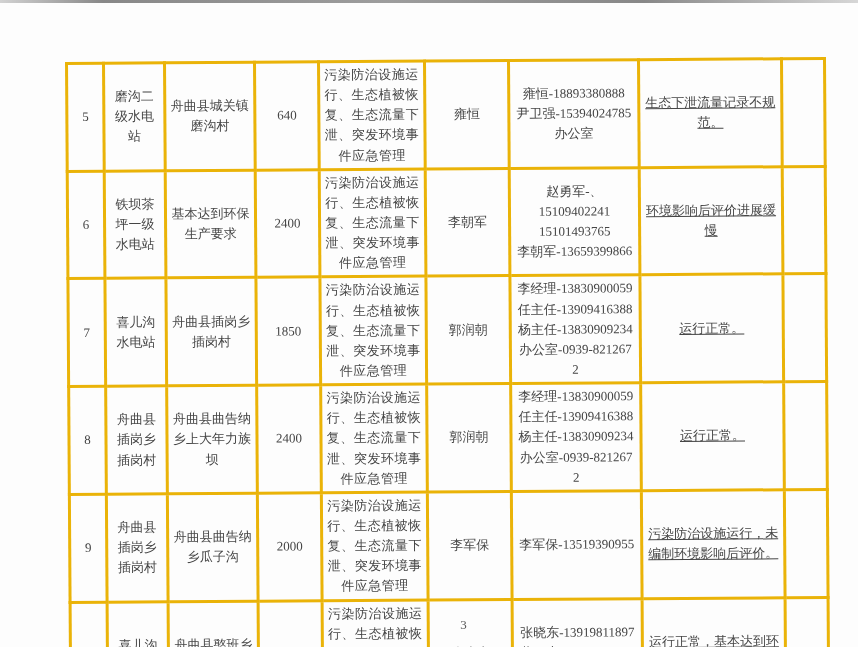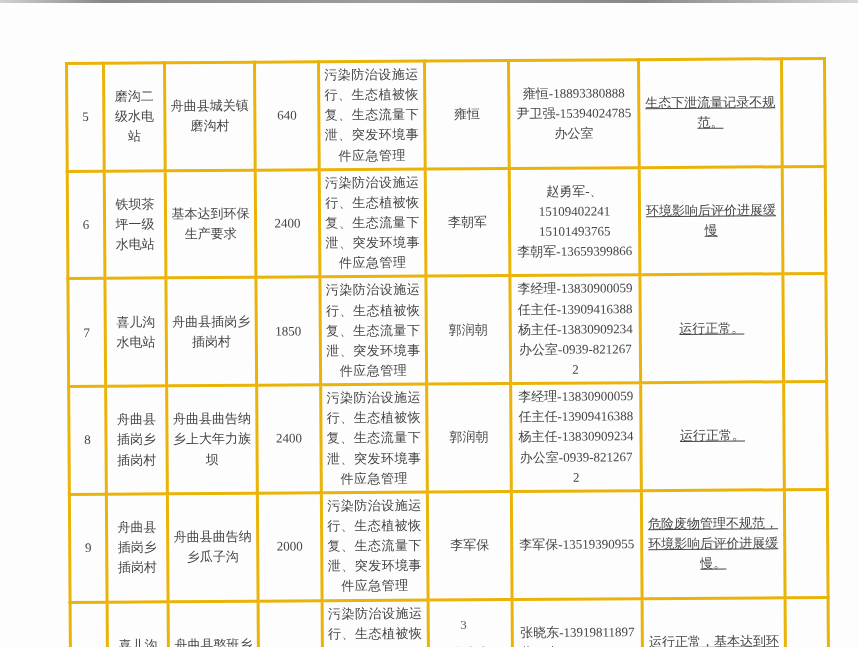--- a/index.html
+++ b/index.html
@@ -157,21 +157,21 @@
             <td class="cell-empty"></td>
           </tr>
           <tr>
             <td class="cell-no">9</td>
             <td class="cell-name">舟曲县插岗乡插岗村</td>
             <td class="cell-location">舟曲县曲告纳乡瓜子沟</td>
             <td class="cell-capacity">2000</td>
             <td class="cell-management">污染防治设施运行、生态植被恢复、生态流量下泄、突发环境事件应急管理</td>
             <td class="cell-contact">李军保</td>
             <td class="cell-phones">李军保-13519390955</td>
-            <td class="cell-remark">危险废物管理不规范，环境影响后评价进展缓慢。</td>
+            <td class="cell-remark">污染防治设施运行，未编制环境影响后评价。</td>
             <td class="cell-empty"></td>
           </tr>
           <tr>
             <td class="cell-no">10</td>
             <td class="cell-name">喜儿沟水电站</td>
             <td class="cell-location">舟曲县憨班乡喜儿沟</td>
             <td class="cell-capacity">72000</td>
             <td class="cell-management">污染防治设施运行、生态植被恢复、生态流量下泄、突发环境事件应急管理</td>
             <td class="cell-contact">张晓东</td>
             <td class="cell-phones">张晓东-13919811897

